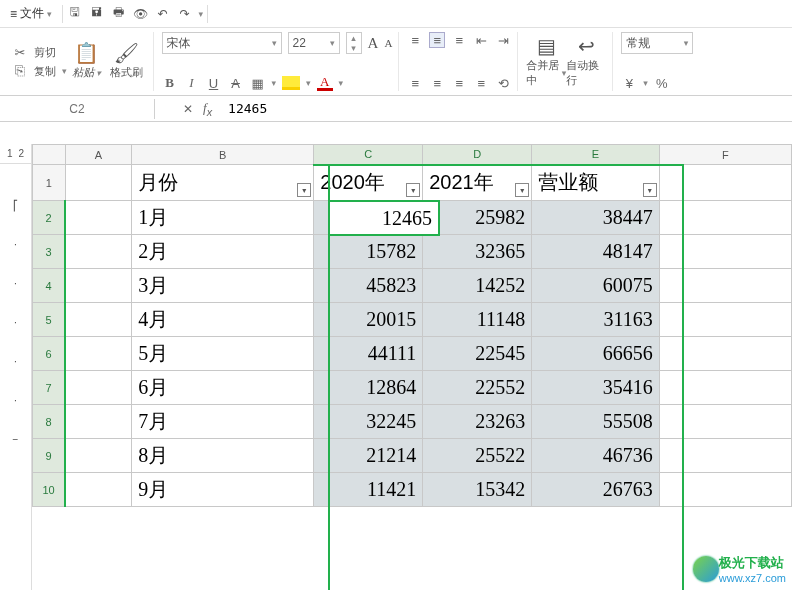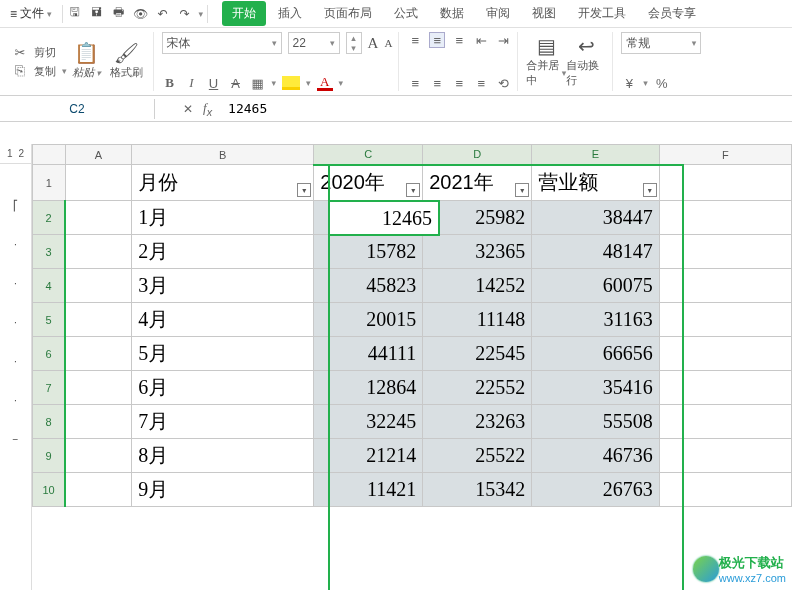--- a/index.html
+++ b/index.html
@@ -24,21 +24,21 @@
 .rb-sel { border: 1px solid #ccc; height: 22px; font-size: 12px; padding: 0 4px; background: #fff; display: flex; align-items: center; justify-content: space-between; gap: 5px; }
 .font-name { width: 120px; }
 .font-size { width: 52px; }
 .num-group { border:1px solid #ccc; display:flex; flex-direction:column; font-size:9px; }
 .num-group span{width:14px;height:10px;display:flex;align-items:center;justify-content:center;color:#888;}
 .bi { font-weight: bold; font-family: "Times New Roman"; }
 .it { font-style: italic; font-family: "Times New Roman"; }
 .typo-a { font-family: "Times New Roman"; font-size:12px; }
 
 .namebox-row { display: flex; align-items: center; height: 26px; border-bottom: 1px solid #d0d0d0; font-size: 12px; }
-.namebox { width: 155px; border-right: 1px solid #d0d0d0; text-align: center; padding: 3px 4px; color: #0c4a6e; }
+.namebox { width: 155px; border-right: 1px solid #d0d0d0; text-align: center; padding: 3px 4px; color: #737373; }
 .fx-area { display: flex; align-items: center; gap: 10px; padding: 0 28px; color: #666; }
 .fx-icon { font-style: italic; font-family: serif; font-size:13px; }
 .formula-input { border: none; outline: none; font-size: 13px; font-family: monospace; margin-left: 6px; }
 
 .outline-col { position: absolute; left: 0; top: 144px; width: 32px; bottom: 0; background: #fff; border-right: 1px solid #ddd; }
 .outline-col .oh { height: 20px; display:flex; align-items:center; justify-content:center; gap:6px; font-size:10px; color:#555; border-bottom:1px solid #ddd;}
 .outline-col .dots { display:flex; flex-direction:column; align-items:center; padding-top:36px; gap:28px;}
 .outline-col .dot { font-size:10px; color:#444;}
 
 .grid-wrap { position: absolute; left: 32px; top: 144px; right: 0; bottom: 0; overflow: hidden; background:#fff;}
@@ -75,31 +75,20 @@
   <div class="qat">
     <span class="qat-icon">🖫</span>
     <span class="qat-icon">🖬</span>
     <span class="qat-icon">🖶</span>
     <span class="qat-icon">👁</span>
     <span class="qat-icon">↶</span>
     <span class="qat-icon">↷</span>
     <span class="chev">▾</span>
   </div>
   <div class="sep"></div>
-  <div class="tabs">
-    <div class="tab active">开始</div>
-    <div class="tab">插入</div>
-    <div class="tab">页面布局</div>
-    <div class="tab">公式</div>
-    <div class="tab">数据</div>
-    <div class="tab">审阅</div>
-    <div class="tab">视图</div>
-    <div class="tab">开发工具</div>
-    <div class="tab">会员专享</div>
-  </div>
 </div>
 
 <div class="ribbon">
   <div class="ribbon-group" style="flex-direction:row;align-items:center;">
     <div style="display:flex;flex-direction:column;gap:3px;">
       <div class="rb-row">
         <span class="rb-icon">✂</span>
         <span>剪切</span>
       </div>
       <div class="rb-row">
@@ -178,21 +167,21 @@
         </span>
     </div>
     <div class="rb-big">
       <span class="bicon">↩</span>
       <span>自动换行</span>
     </div>
   </div>
 
   <div class="ribbon-group">
     <div class="rb-row">
-      <div class="rb-sel" style="width:80px;">
+      <div class="rb-sel" style="width:72px;">
         <span>常规</span>
           <span class="chev">▾</span>
       </div>
     </div>
     <div class="rb-row">
       <span class="rb-icon">¥</span>
         <span class="chev">▾</span>
       <span class="rb-icon">%</span>
     </div>
   </div>

